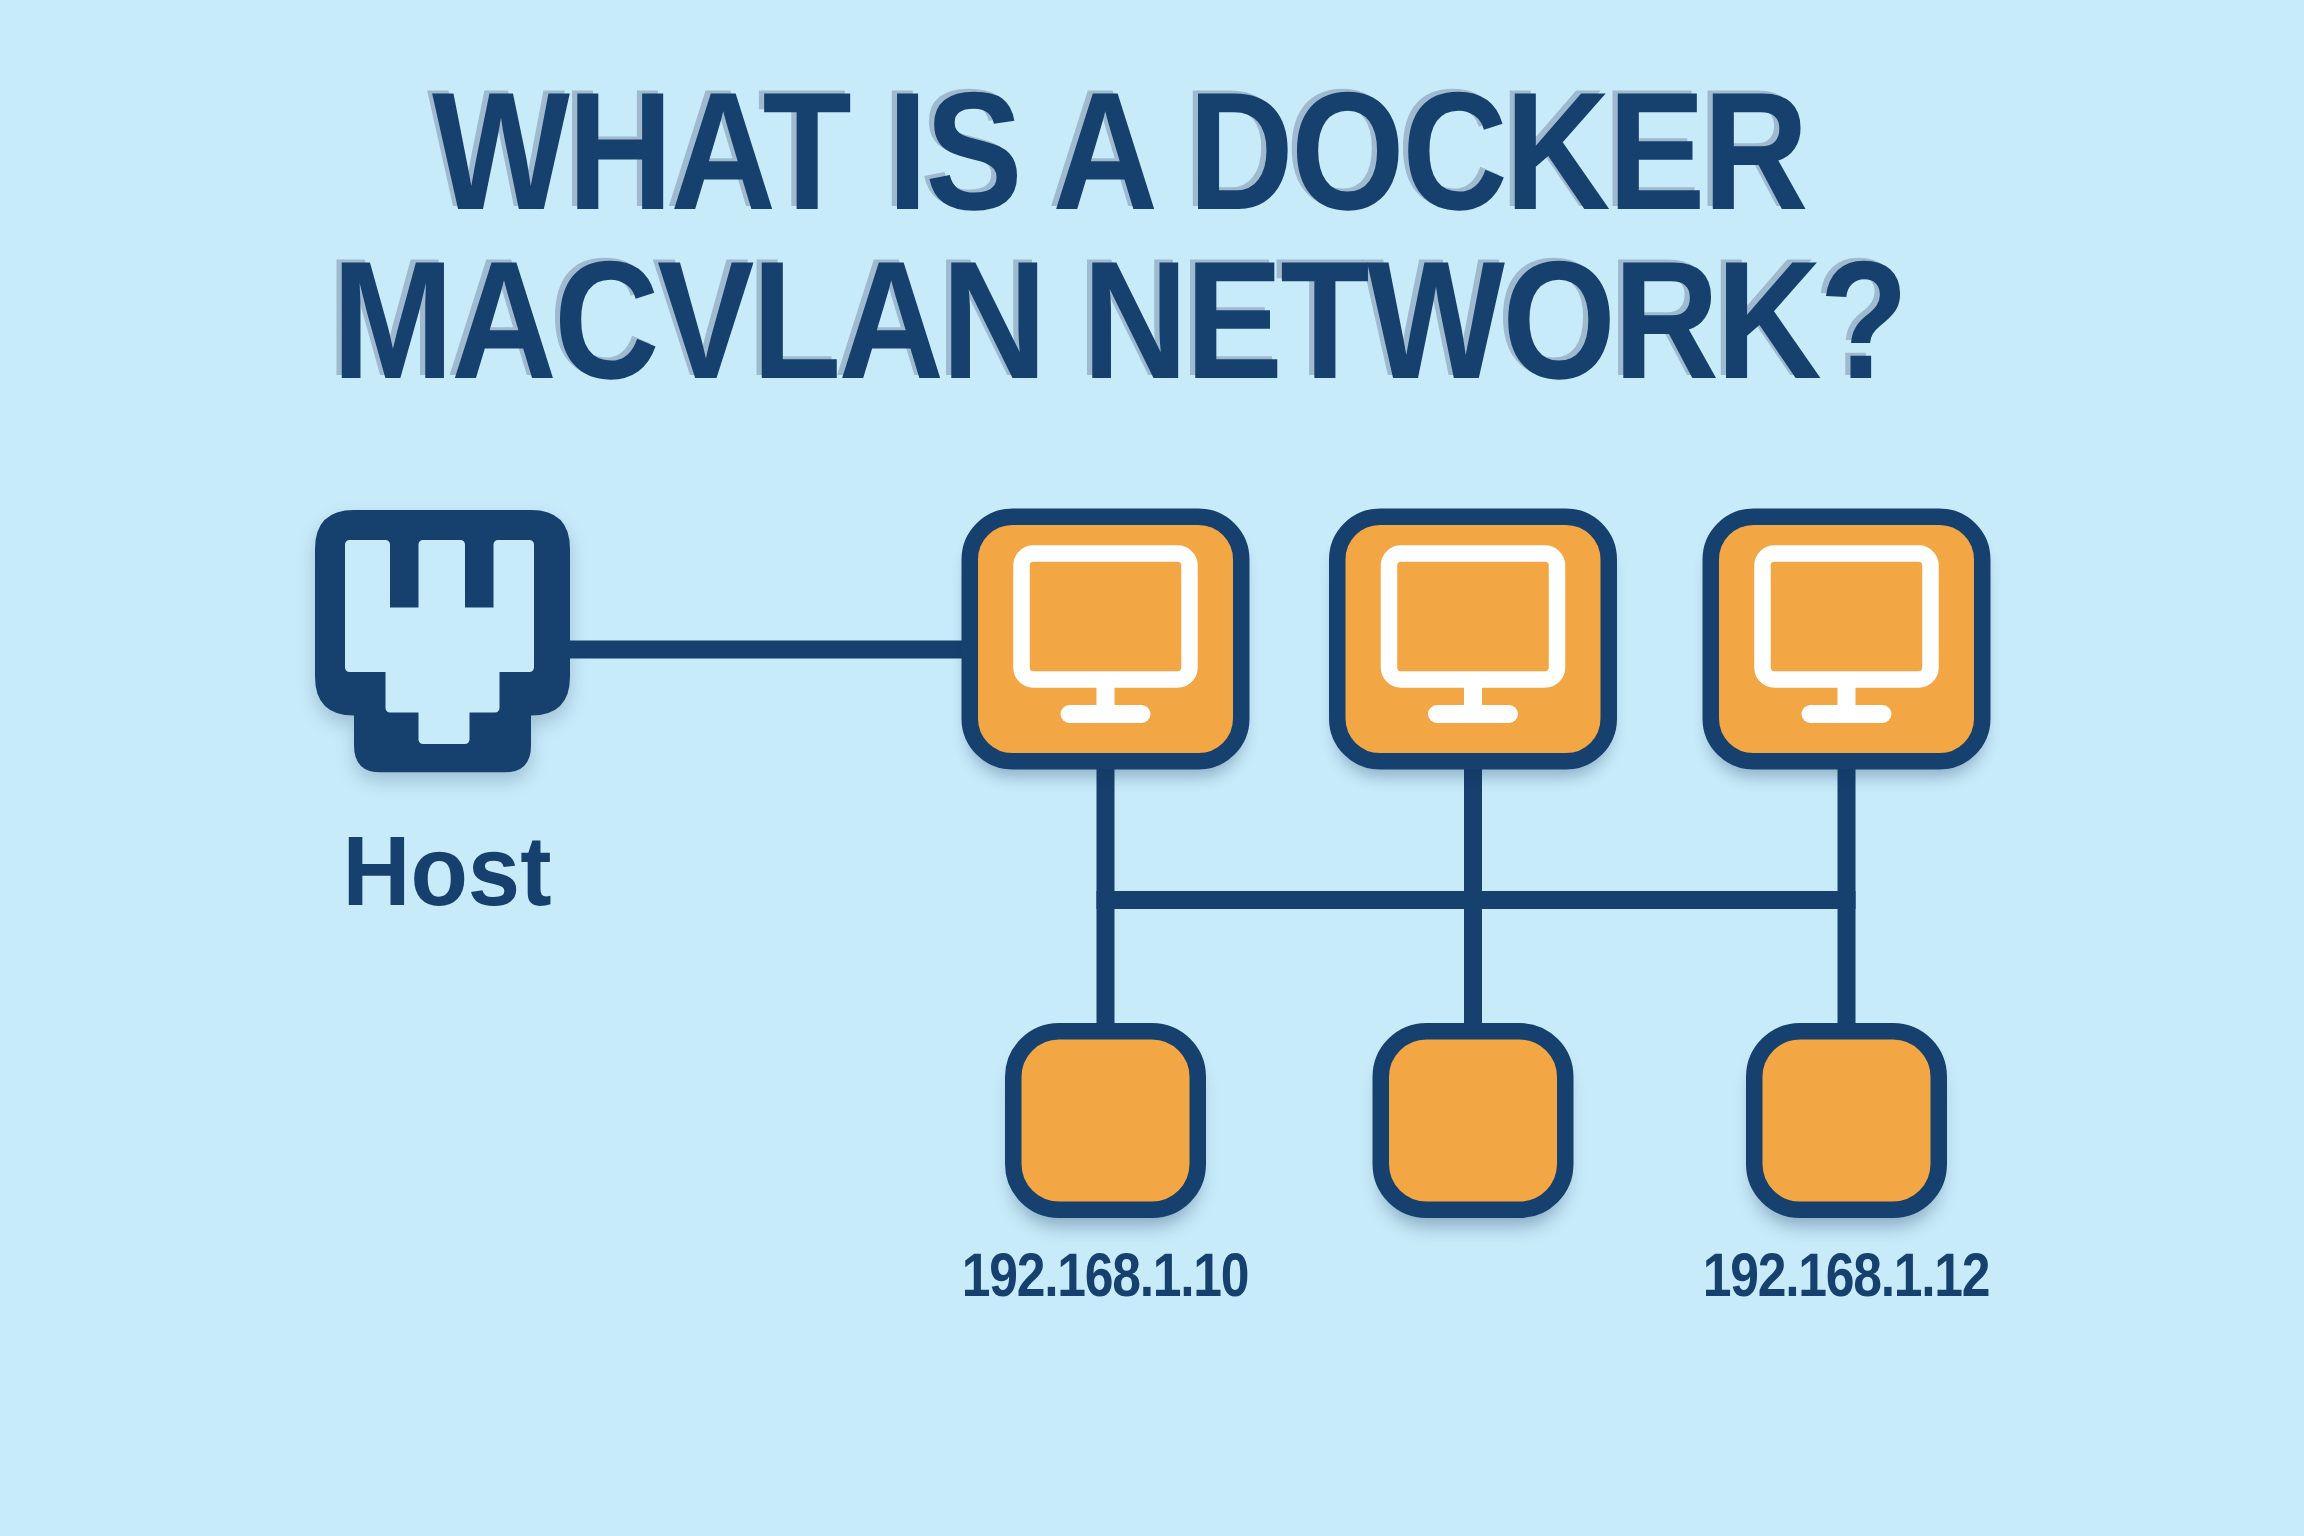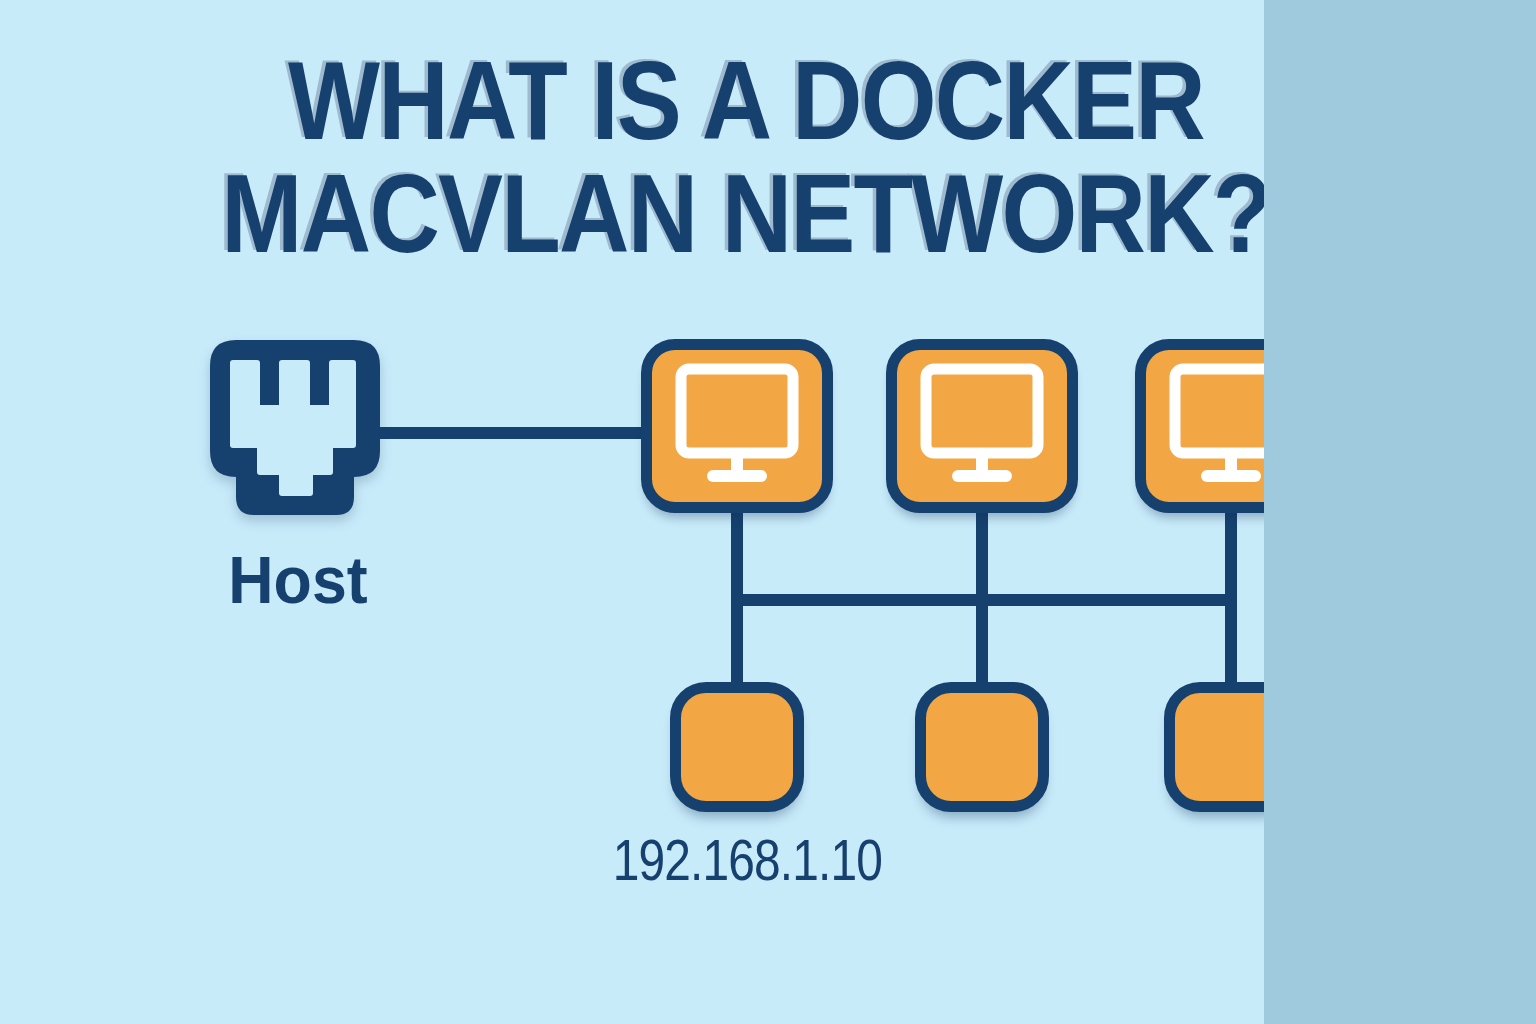--- a/index.html
+++ b/index.html
@@ -3,21 +3,21 @@
 <meta charset="utf-8">
 <style>
   :root{
     --navy:#16406e;
     --orange:#f2a644;
     --background:#c8ebfa;
     --white:#ffffff;
   }
   html,body{margin:0;padding:0;background:#9fc9dd;}
   .canvas{
-    position:relative;width:1264px;height:1024px;overflow:hidden;
+    position:relative;width:1536px;height:1024px;overflow:hidden;
     background:var(--background);
     font-family:"Liberation Sans", sans-serif;
   }
   
   .title{
     position:absolute;top:44px;left:-22px;width:1536px;margin:0;
     text-align:center;color:var(--navy);
     font-size:112px;line-height:113px;font-weight:700;letter-spacing:-2px;
     text-shadow:-4px -2px 0 rgba(55,58,92,0.28);
   }
@@ -48,22 +48,22 @@
   .node svg{position:absolute;left:-11px;top:-11px;}
   
   .small{
     position:absolute;top:682px;width:134px;height:130px;box-sizing:border-box;
     background:var(--orange);border:11px solid var(--navy);border-radius:36px;
     box-shadow:0 10px 12px -5px rgba(16,48,86,.35);
   }
   .small-1{left:670px;} .small-2{left:915px;} .small-3{left:1164px;}
   
   .ip{
-    position:absolute;top:827px;width:300px;text-align:right;
-    color:var(--navy);font-size:57px;font-weight:400;letter-spacing:-1px;
+    position:absolute;top:827px;width:300px;text-align:center;
+    color:var(--navy);font-size:41px;font-weight:700;letter-spacing:-1px;
   }
   .ip-1{left:587px;} .ip-2{left:832px;} .ip-3{left:1081px;}
   .ip span{display:inline-block;transform:scaleX(0.84);transform-origin:50% 50%;white-space:nowrap;}
   .navy-fill{fill:var(--navy);}
   .bg-fill{fill:var(--background);stroke:var(--background);stroke-width:6;stroke-linejoin:round;}
   .white-fill{fill:var(--white);}
   .white-stroke{fill:none;stroke:var(--white);stroke-width:11;}
 </style>
 </head>
 <body>
@@ -109,14 +109,17 @@
     </svg>
   </div>
 
   <div class="small small-1"></div>
   <div class="small small-2"></div>
   <div class="small small-3"></div>
 
   <div class="ip ip-1">
     <span>192.168.1.10</span>
   </div>
+  <div class="ip ip-3">
+    <span>192.168.1.12</span>
+  </div>
 
 </div>
 
 </body></html>

